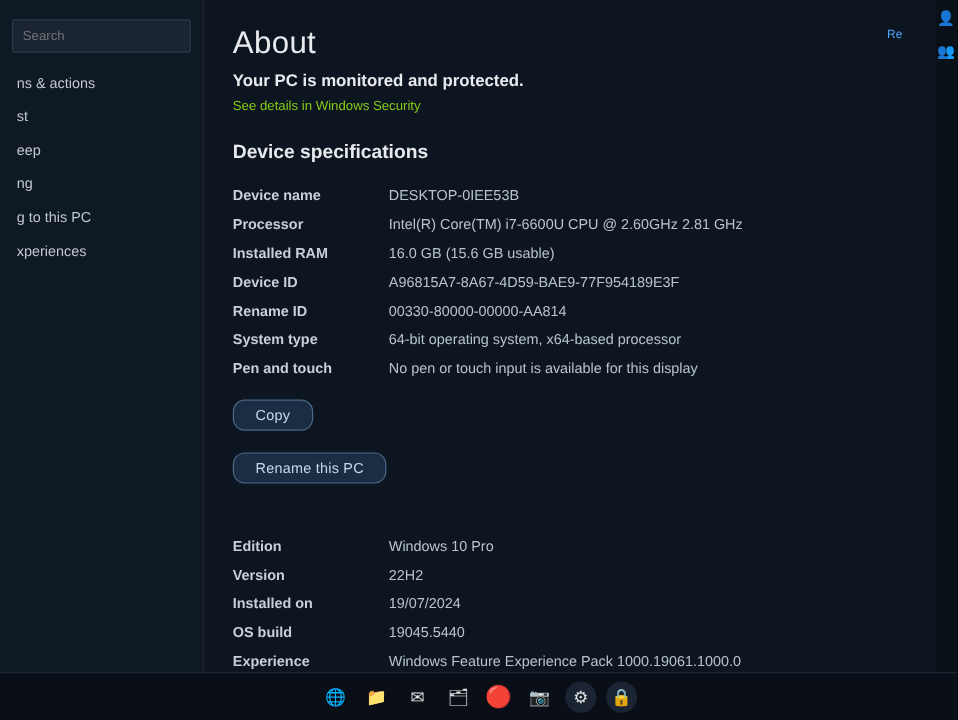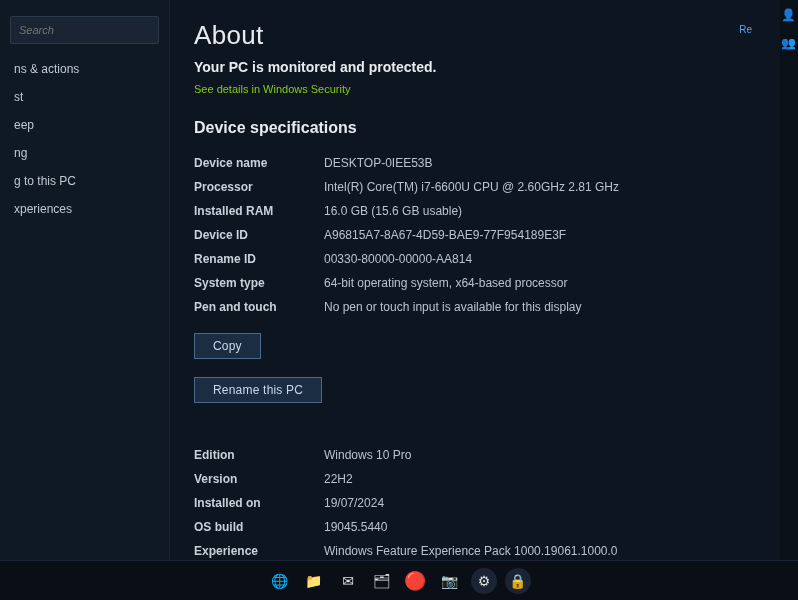--- a/index.html
+++ b/index.html
@@ -37,21 +37,20 @@
       padding: 0 8px;
     }
 
     .sidebar-search input {
       background: transparent;
       border: none;
       outline: none;
       color: #aaa;
       font-size: 11px;
       width: 100%;
-      font-style: italic;
     }
 
     .sidebar-nav {
       flex: 1;
       display: flex;
       flex-direction: column;
       gap: 2px;
       padding: 0 0 8px;
     }
 
@@ -175,21 +174,21 @@
     }
 
     .btn {
       display: inline-block;
       padding: 5px 18px;
       font-size: 12px;
       border: 1px solid #4a6a8a;
       background: #1a2d42;
       color: #c8d8e8;
       cursor: pointer;
-      border-radius: 0;
+      border-radius: 10px;
       margin-bottom: 10px;
       font-family: 'Segoe UI', sans-serif;
       letter-spacing: 0.2px;
     }
 
     .btn-copy {
       margin-bottom: 10px;
     }
 
     .btn-rename {

